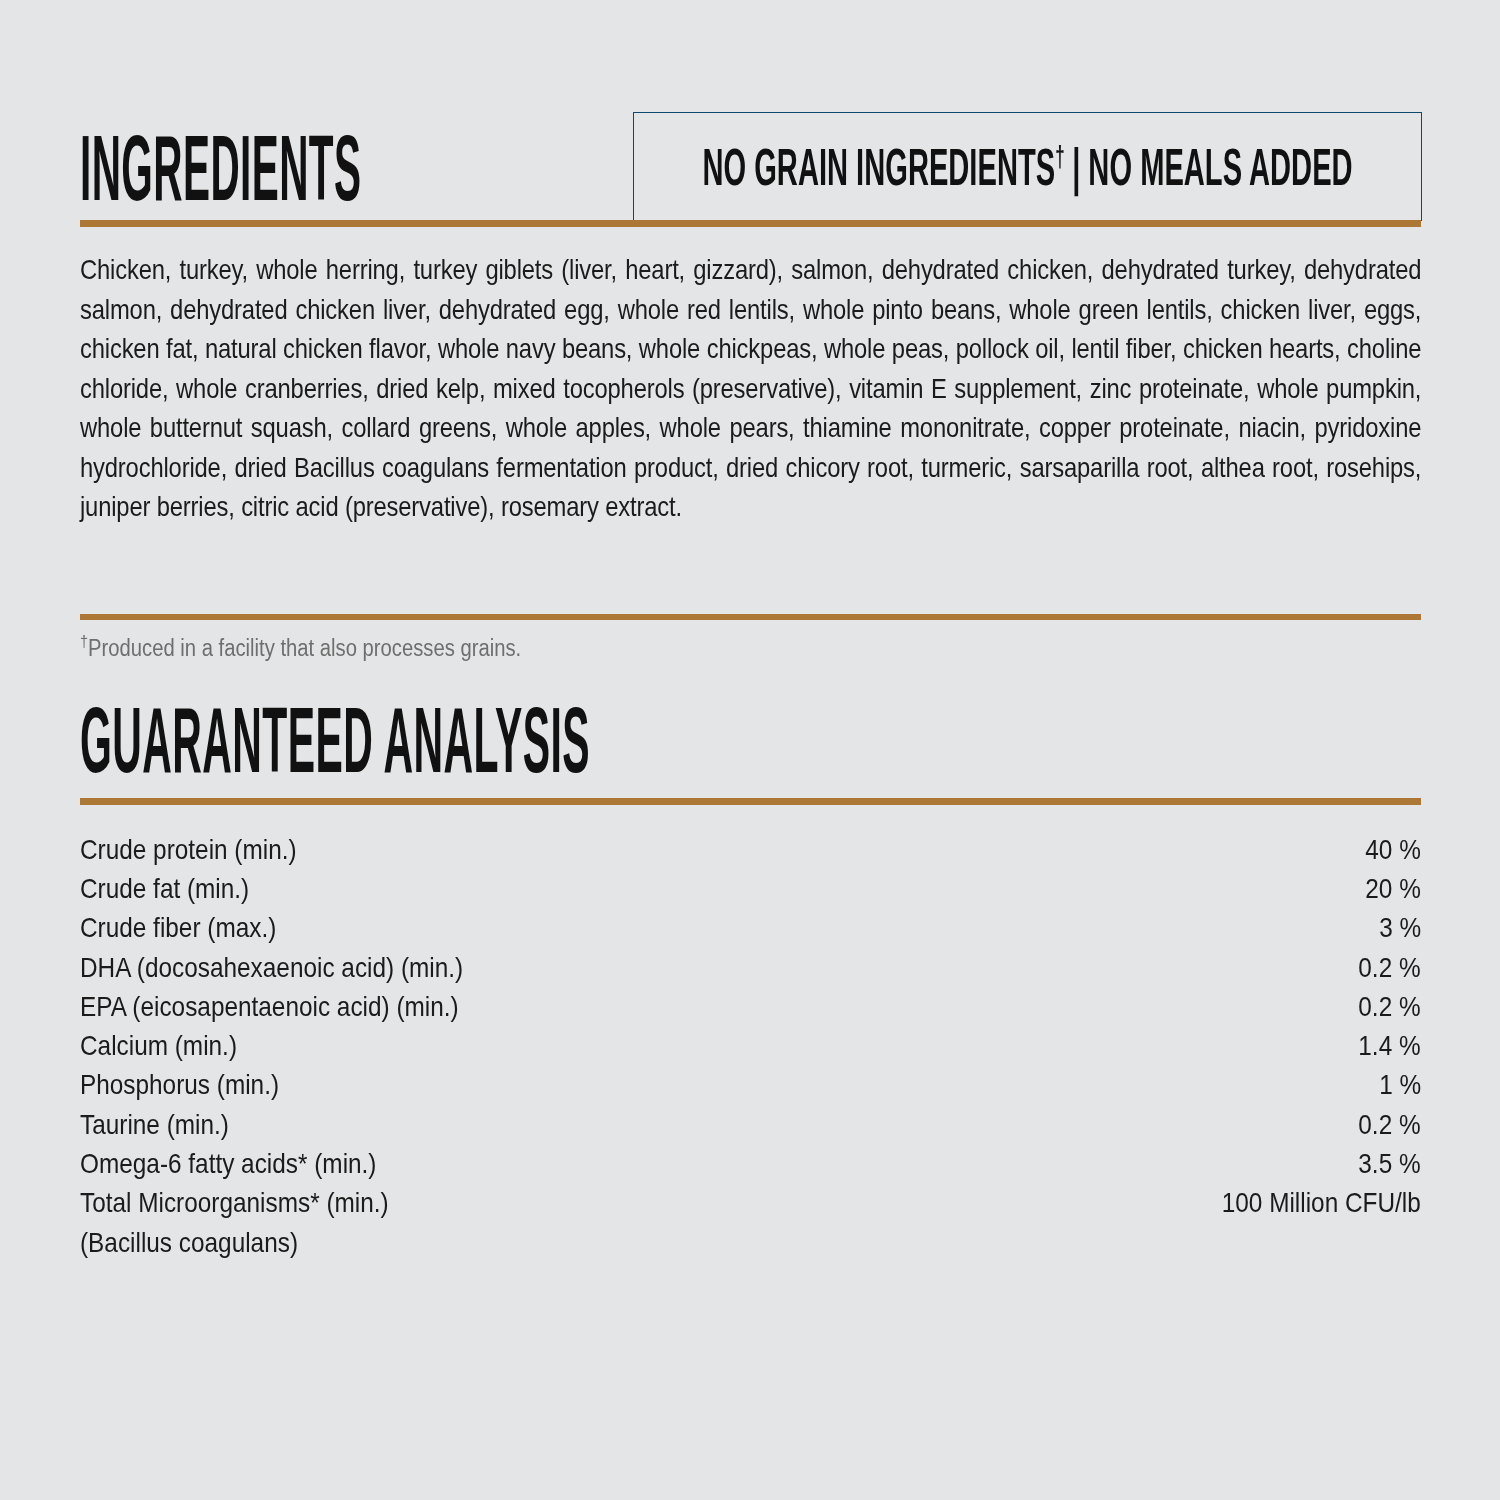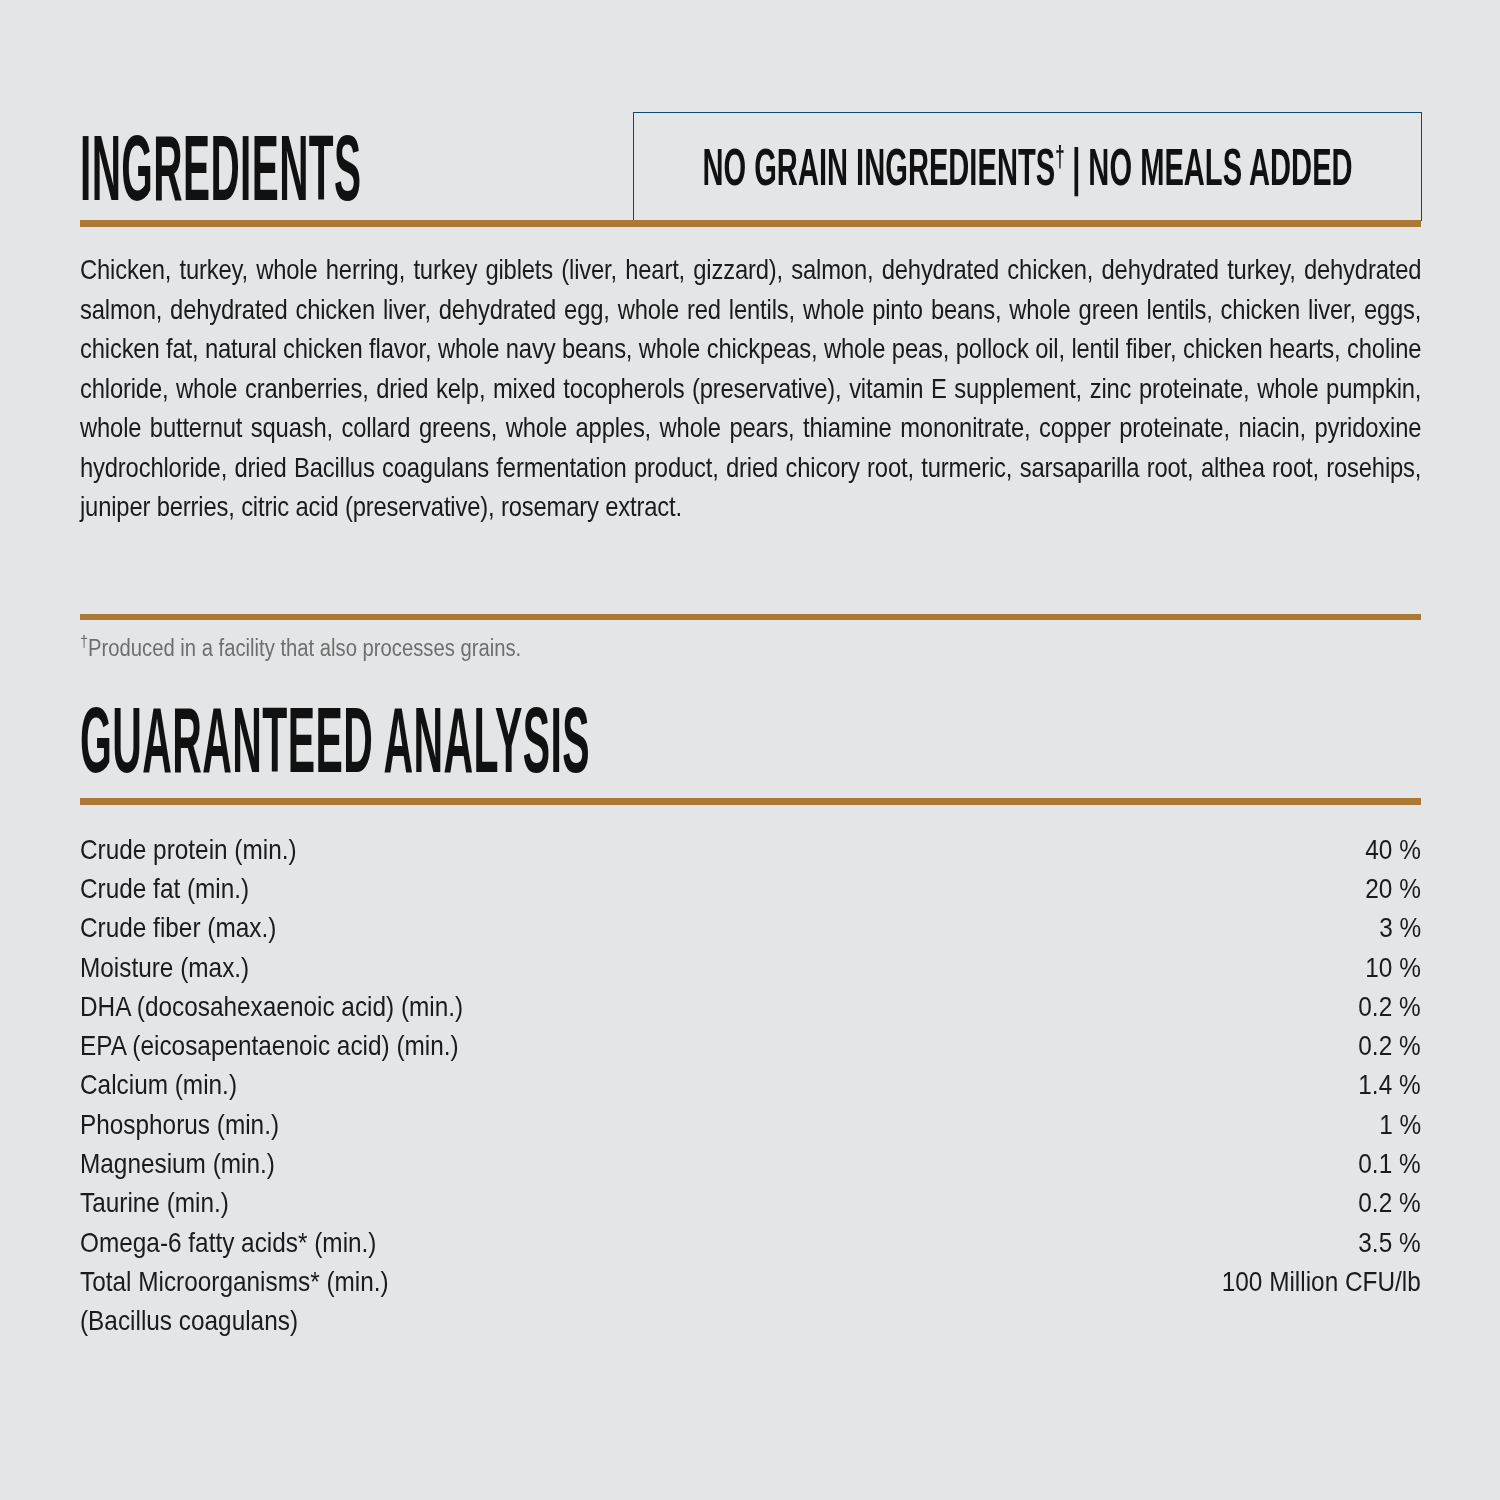--- a/index.html
+++ b/index.html
@@ -137,42 +137,34 @@
     </div>
     <div class="analysis-row">
       <span class="analysis-label">Crude fat (min.)</span>
       <span class="analysis-value">20 %</span>
     </div>
     <div class="analysis-row">
       <span class="analysis-label">Crude fiber (max.)</span>
       <span class="analysis-value">3 %</span>
     </div>
     <div class="analysis-row">
-      <span class="analysis-label">Moisture (max.)</span>
-      <span class="analysis-value">10 %</span>
-    </div>
-    <div class="analysis-row">
       <span class="analysis-label">DHA (docosahexaenoic acid) (min.)</span>
       <span class="analysis-value">0.2 %</span>
     </div>
     <div class="analysis-row">
       <span class="analysis-label">EPA (eicosapentaenoic acid) (min.)</span>
       <span class="analysis-value">0.2 %</span>
     </div>
     <div class="analysis-row">
       <span class="analysis-label">Calcium (min.)</span>
       <span class="analysis-value">1.4 %</span>
     </div>
     <div class="analysis-row">
       <span class="analysis-label">Phosphorus (min.)</span>
       <span class="analysis-value">1 %</span>
-    </div>
-    <div class="analysis-row">
-      <span class="analysis-label">Magnesium (min.)</span>
-      <span class="analysis-value">0.1 %</span>
     </div>
     <div class="analysis-row">
       <span class="analysis-label">Taurine (min.)</span>
       <span class="analysis-value">0.2 %</span>
     </div>
     <div class="analysis-row">
       <span class="analysis-label">Omega-6 fatty acids* (min.)</span>
       <span class="analysis-value">3.5 %</span>
     </div>
     <div class="analysis-row">

